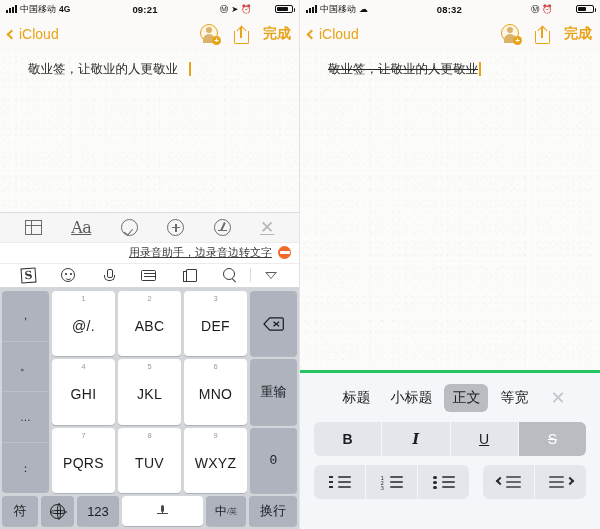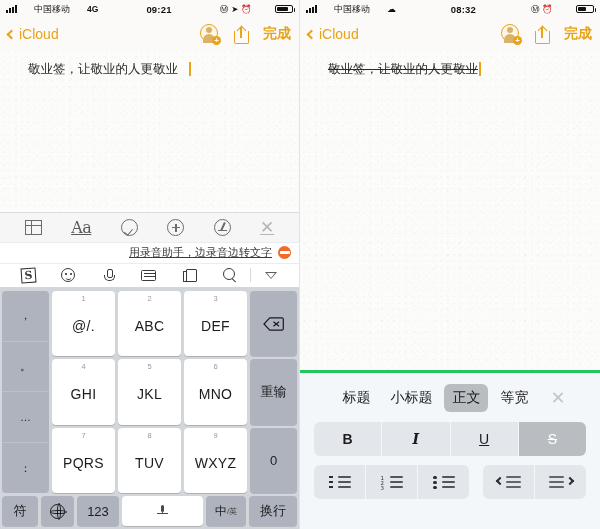--- a/index.html
+++ b/index.html
@@ -29,21 +29,21 @@
     height: 18px;
     flex: 0 0 18px;
     display: flex;
     align-items: center;
     padding: 0 6px;
     font-size: 9px;
     color: #111;
     background: #fbfaf8;
     letter-spacing: 0;
   }
-  .sb-left { display: flex; align-items: center; gap: 17px; }
+  .sb-left { display: flex; align-items: center; gap: 3px; }
   .sb-center { flex: 1; text-align: center; font-weight: bold; font-size: 9.5px; letter-spacing: .2px;}
   .sb-right { display: flex; align-items: center; gap: 3px; }
   .signal { display: flex; align-items: flex-end; gap: 1px; height: 8px; }
   .signal i { display: block; width: 2px; background: #111; }
   .signal i:nth-child(1){height:3px}
   .signal i:nth-child(2){height:5px}
   .signal i:nth-child(3){height:6.5px}
   .signal i:nth-child(4){height:8px}
   .carrier { font-size: 9px; color:#111; }
   .nettype { font-size: 8.5px; font-weight:bold; color:#111; }
@@ -292,20 +292,21 @@
   .key .lbl { font-size:14px; color:#1c1c1e; letter-spacing:.3px; margin-top:5px;}
   .kp-col-right {
     flex: 0 0 47px;
     display:flex; flex-direction:column; gap:3px;
   }
   .key-fn {
     flex:1; background:#aeb3bd; border-radius:4px;
     display:flex; align-items:center; justify-content:center;
     font-size:13px; color:#1c1c1e;
     box-shadow: 0 1px 0 rgba(0,0,0,.14);
+    font-family: Liberation Mono, monospace;
   }
   .del-ic { width:21px;height:14px; position:relative; }
   .del-ic svg { display:block; }
 
   .kp-bottom { flex: 0 0 30px; display:flex; gap:3px; }
   .kb {
     background:#aeb3bd; border-radius:4px;
     display:flex; align-items:center; justify-content:center;
     font-size:12.5px; color:#1c1c1e;
     box-shadow: 0 1px 0 rgba(0,0,0,.14);

